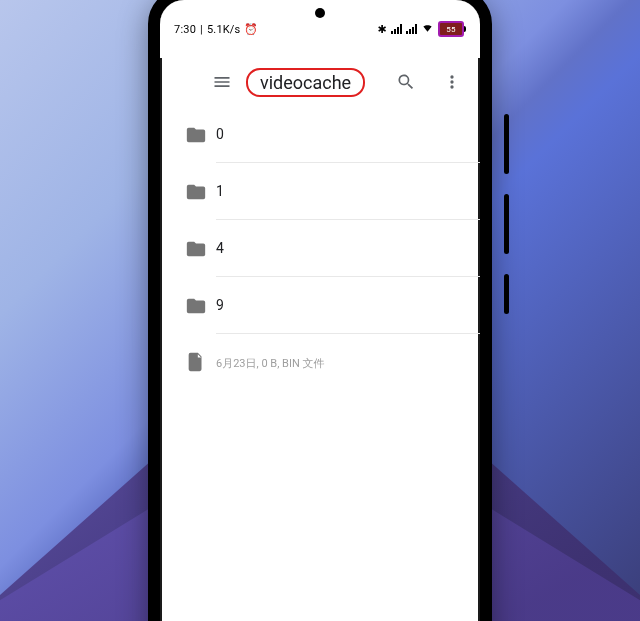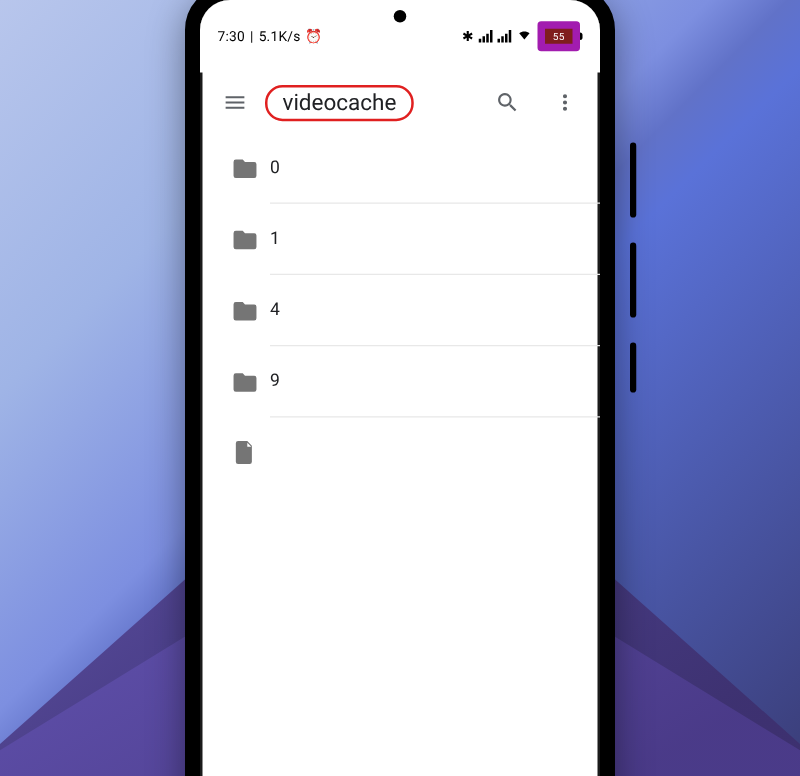--- a/index.html
+++ b/index.html
@@ -28,25 +28,25 @@
   .status .left{display:flex;align-items:center;gap:4px;}
   .status .right{display:flex;align-items:center;gap:4px;}
   .cam{width:10px;height:10px;border-radius:50%;background:#000;margin:0 auto;position:absolute;left:50%;top:8px;transform:translateX(-50%);}
   .alarm{font-size:11px;}
   .sig{display:inline-flex;align-items:flex-end;gap:1px;height:10px;}
   .sig i{display:block;width:2px;background:#000;}
   .sig i:nth-child(1){height:3px}.sig i:nth-child(2){height:5px}
   .sig i:nth-child(3){height:7px}.sig i:nth-child(4){height:10px}
   .wifi{font-size:11px;}
   .batt{display:inline-flex;align-items:center;gap:0;}
-  .batt .body{width:22px;height:12px;border:6px solid #a21caf;border-radius:3px;background:#7f1d1d;
+  .batt .body{width:22px;height:12px;border:2px solid #a21caf;border-radius:3px;background:#7f1d1d;
     display:flex;align-items:center;justify-content:center;color:#fff;font-size:8px;font-weight:400;}
   .batt .tip{width:2px;height:6px;background:#000;border-radius:0 2px 2px 0;}
   
-  .appbar{height:48px;display:flex;align-items:center;padding:0 8px;gap:6px;}
+  .appbar{height:48px;display:flex;align-items:center;padding:0 8px;gap:6px;margin-left:34px;}
   .ic-btn{width:40px;height:40px;border:none;background:none;display:flex;align-items:center;justify-content:center;cursor:pointer;color:#5f6368;padding:0;}
   .ic-btn svg{width:20px;height:20px;fill:currentColor;}
   .title{flex:0 0 auto;font-size:18px;color:#202124;padding:2px 12px;border:2px solid #e02020;border-radius:14px;margin-left:-2px;}
   .spacer{flex:1;}
   
   .list{padding-left:16px;}
   .row{display:flex;align-items:center;min-height:56px;cursor:pointer;}
   .row .ico{width:40px;display:flex;align-items:center;justify-content:center;color:#757575;}
   .row .ico svg{width:22px;height:22px;fill:currentColor;}
   .row .body{flex:1;border-bottom:1px solid #e8e8e8;min-height:56px;display:flex;flex-direction:column;justify-content:center;padding-right:12px;}
@@ -164,18 +164,19 @@
             <div class="name">9</div>
           </div>
         </div>
         <div class="row">
           <div class="ico">
             <svg viewBox="0 0 24 24">
               <path d="M6 2h8l4 4v14a2 2 0 01-2 2H6a2 2 0 01-2-2V4a2 2 0 012-2zm8 1.5V7h3.5L14 3.5z"></path>
             </svg>
           </div>
           <div class="body">
+            <div class="meta">6月23日, 0 B, BIN 文件</div>
           </div>
         </div>
       </div>
 
   </div>
 </div>
 
 </body></html>

